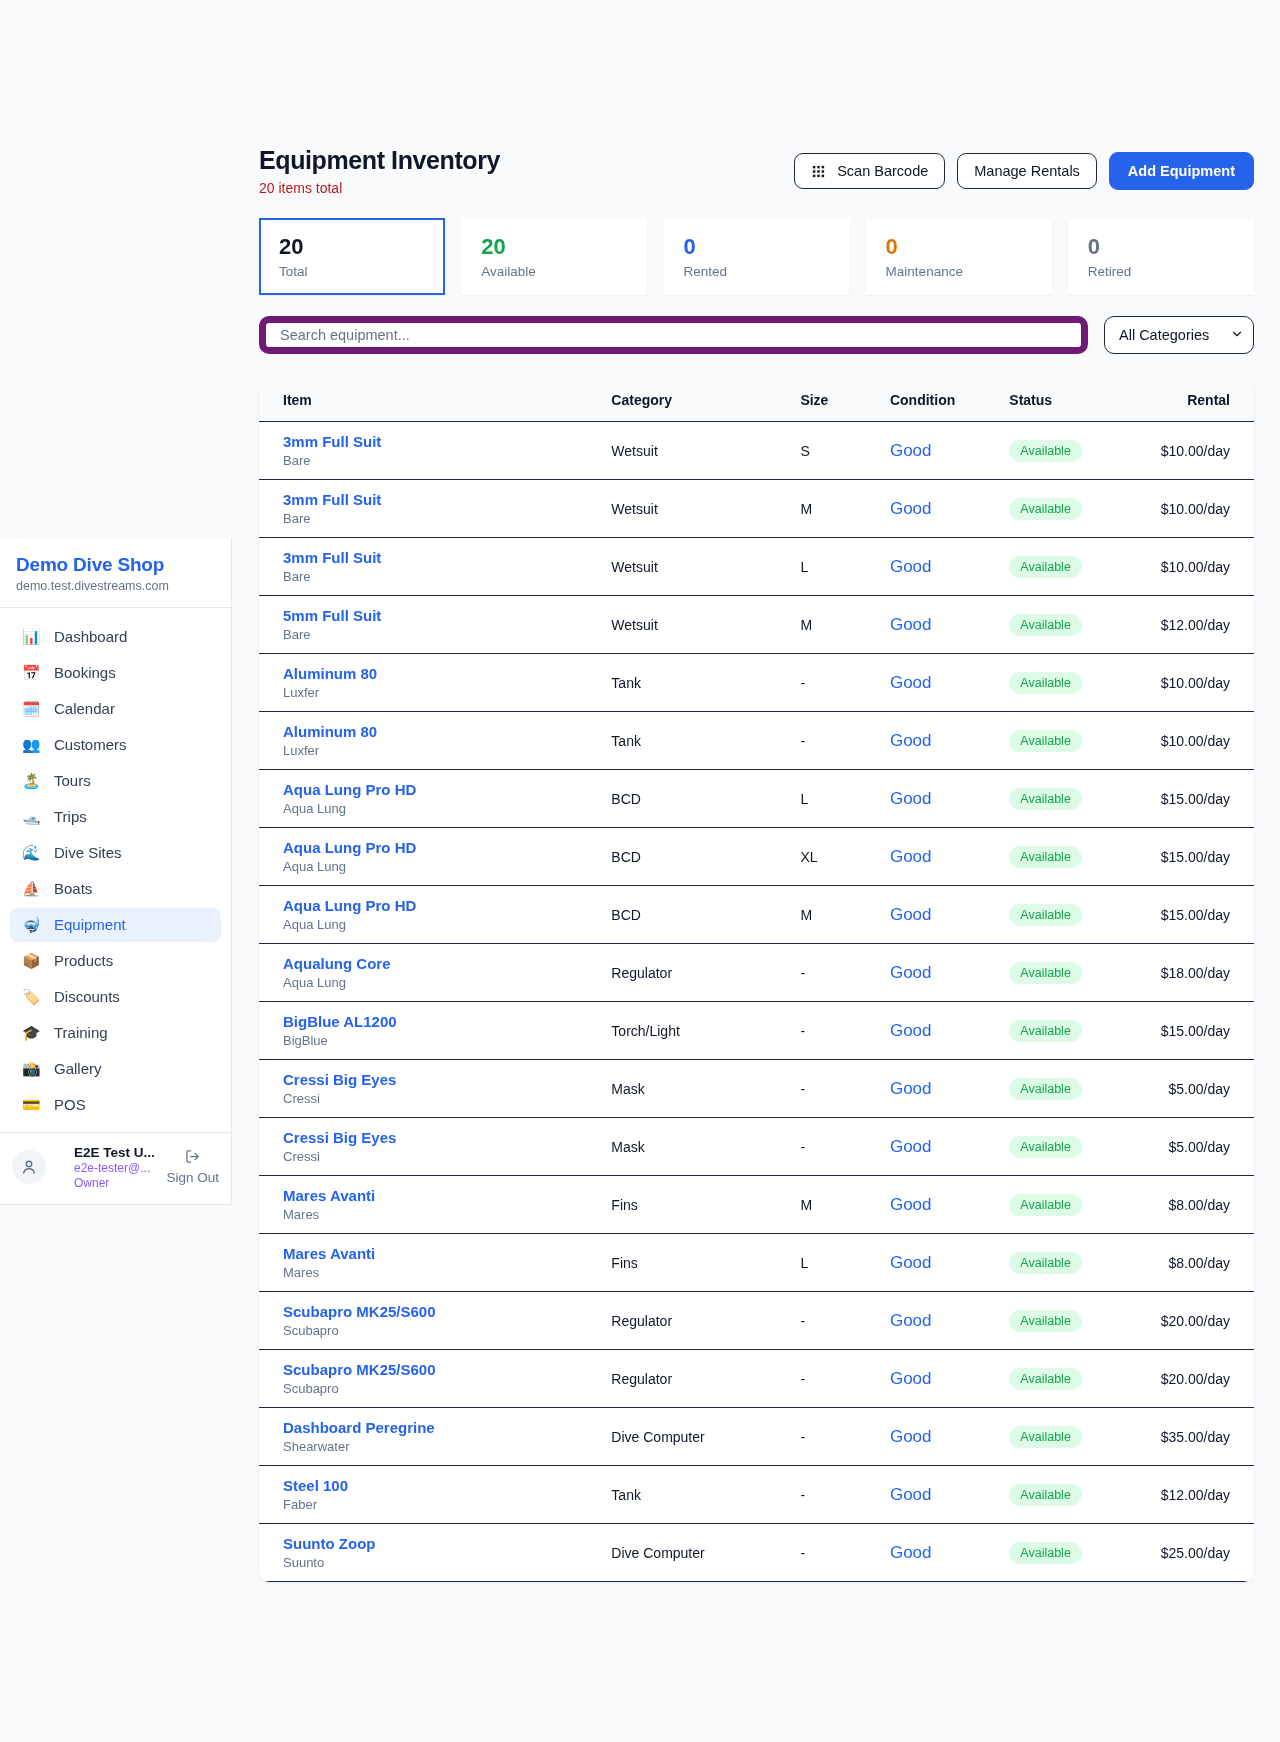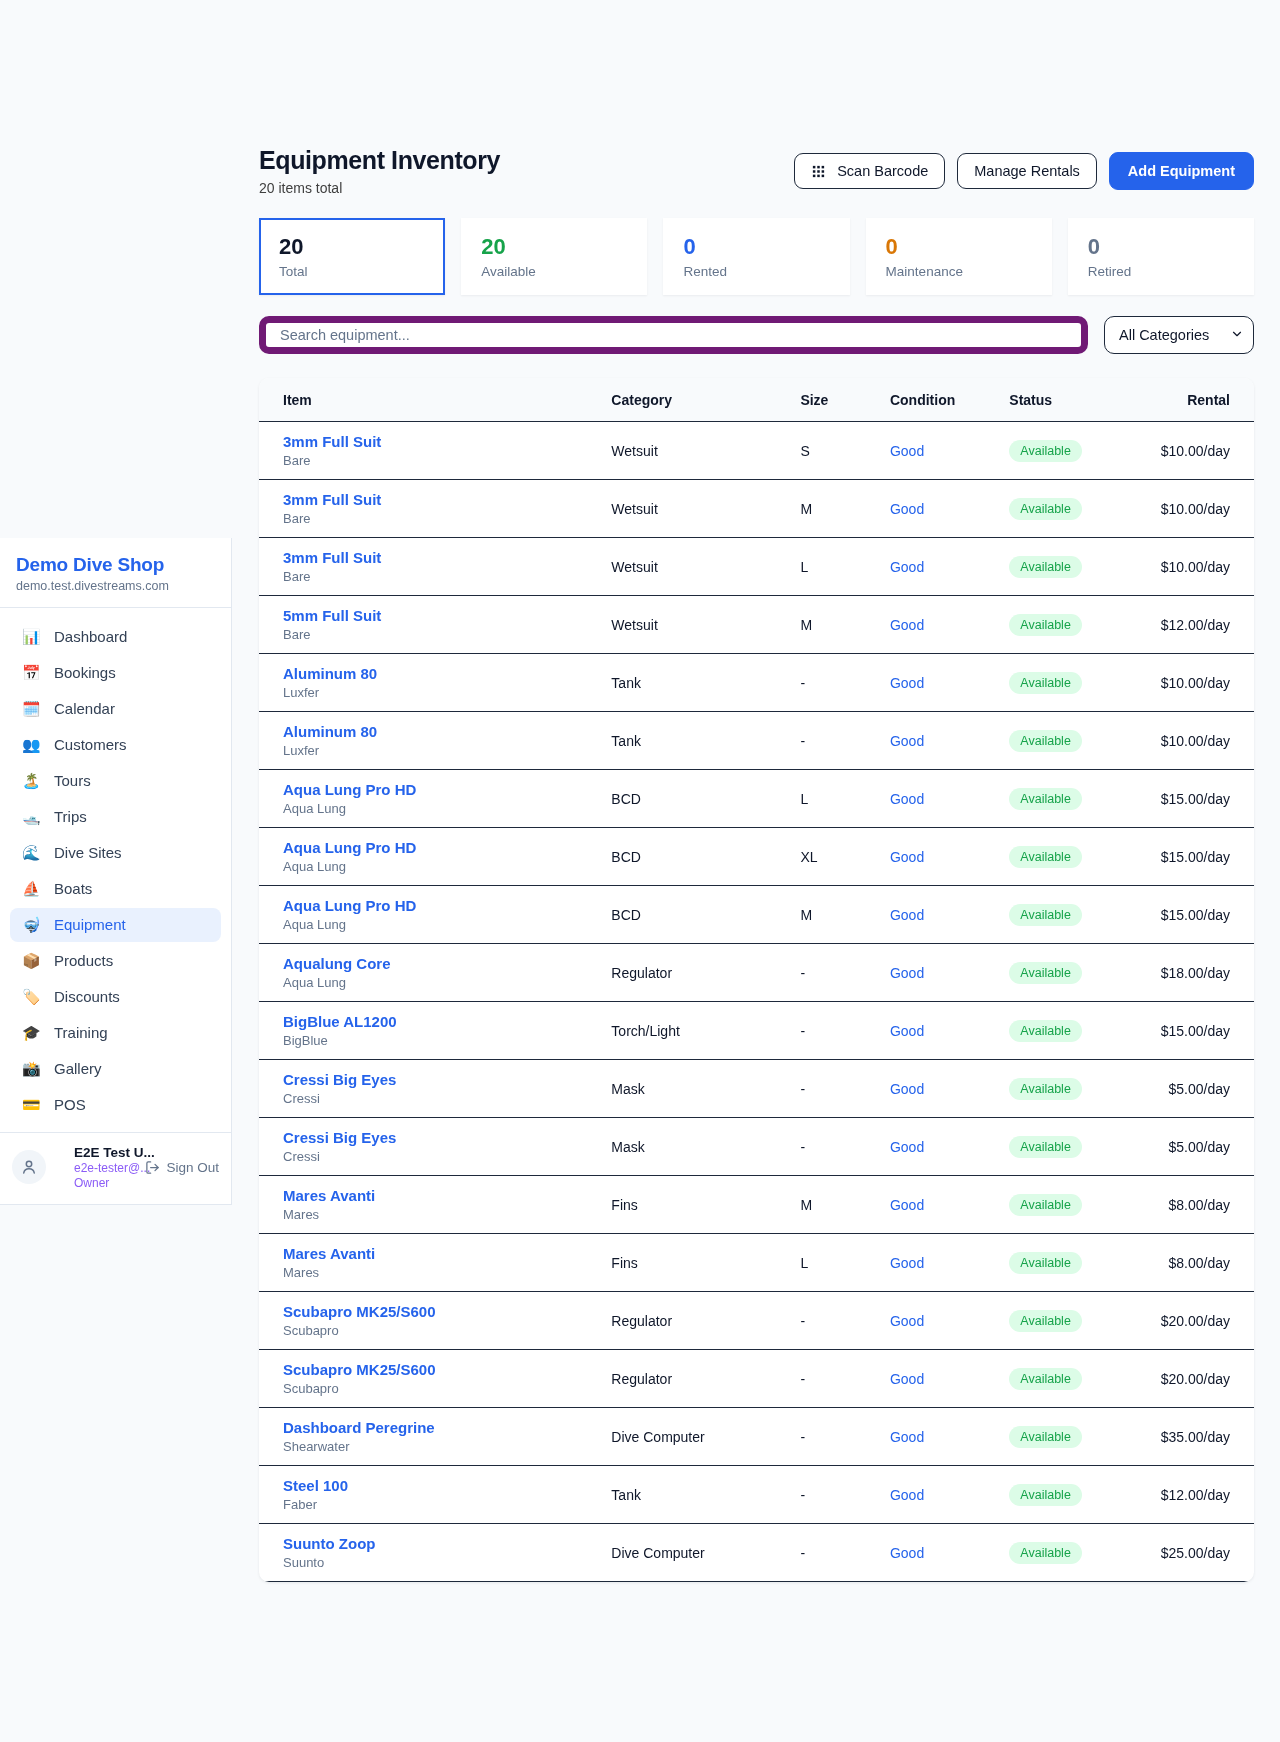--- a/index.html
+++ b/index.html
@@ -14,27 +14,27 @@
   .brand-domain { color:#64748b; font-size:12.5px; margin-top:3px; }
   .nav { padding:10px 0 8px; }
   .nav-item { display:flex; align-items:center; gap:12px; margin:2px 10px; padding:8px 12px; border-radius:8px; color:#334155; font-size:15px; font-weight:500; cursor:pointer; }
   .nav-item .nav-icon { width:20px; font-size:15px; text-align:center; flex:0 0 20px; }
   .nav-item.active { background:#e9f1fe; color:#2563eb; }
   .user-footer { border-top:1px solid #e2e8f0; padding:12px 12px 14px; display:flex; align-items:center; gap:28px; }
   .avatar { width:34px; height:34px; border-radius:50%; background:#f1f5f9; display:flex; align-items:center; justify-content:center; color:#64748b; flex:0 0 34px; }
   .user-info { min-width:0; flex:1; }
   .user-name { font-size:13.5px; font-weight:700; color:#0f172a; white-space:nowrap; }
   .user-email,.user-role { font-size:12px; color:#8b5cf6; margin-top:1px; white-space:nowrap; }
-  .signout { display:flex; align-items:center; gap:6px; background:none; border:none; color:#64748b; font-size:13.5px; font-family:inherit; cursor:pointer; padding:0; white-space:nowrap; }
+  .signout { display:flex; align-items:center; gap:6px; background:none; border:none; color:#64748b; font-size:13.5px; font-family:inherit; cursor:pointer; padding:0; white-space:nowrap;flex-direction:column; }
 
   
   .main { flex:1; padding:26px 26px 40px 27px; min-width:0; }
   .page-header { display:flex; align-items:center; justify-content:space-between; }
   .page-title { font-size:25px; font-weight:700; color:#0f172a; letter-spacing:-0.4px; }
-  .page-subtitle { font-size:14px; color:#404040; margin-top:5px; }
+  .page-subtitle { font-size:14px; color:#b91c1c; margin-top:5px; }
   .header-actions { display:flex; gap:12px; align-items:center; }
   .btn { display:flex; align-items:center; gap:11px; font-family:inherit; font-size:14.5px; font-weight:500; padding:9px 16px; border-radius:9px; background:#fff; border:1px solid #1e293b; color:#0f172a; cursor:pointer; }
   .btn-primary { background:#2563eb; border:1px solid #2563eb; color:#fff; font-weight:600; padding:10px 18px; }
 
   
   .stats { display:flex; gap:16px; margin-top:22px; }
   .stat-card { flex:1; background:#fff; border:1px solid #fff; border-radius:0; padding:15px 19px; box-shadow:0 1px 2px rgba(15,23,42,.06); }
   .stat-card.selected { border:2px solid #2563eb; padding:14px 18px; }
   .stat-value { font-size:22px; font-weight:700; }
   .stat-label { font-size:13.5px; color:#64748b; margin-top:4px; }
@@ -49,21 +49,21 @@
 
   
   .table-card { margin-top:24px; background:#fff; border-radius:10px; box-shadow:0 1px 3px rgba(15,23,42,.08); overflow:hidden; }
   table { width:100%; border-collapse:collapse; }
   thead th { background:#f8fafc; text-align:left; font-size:14px; font-weight:700; color:#0f172a; padding:14px 24px 13px; border-bottom:1px solid #1e293b; }
   thead th.col-rental { text-align:right; }
   tbody td { padding:11px 24px; border-bottom:1px solid #1e293b; vertical-align:middle; }
   .item-name { color:#2563eb; font-size:15px; font-weight:600; cursor:pointer; }
   .item-brand { color:#64748b; font-size:13px; margin-top:3px; }
   .cell-text { font-size:14px; color:#0f172a; }
-  .cond-link { color:#2563eb; font-size:14px; cursor:pointer; }
+  .cond-link { color:#2563eb; font-size:17px; cursor:pointer; }
   .badge { display:inline-block; background:#dcfce7; color:#16a34a; font-size:12.5px; font-weight:500; padding:4px 11px; border-radius:999px; }
   td.col-rental { text-align:right; font-size:14px; color:#0f172a; }
   svg { display:block; }
 </style>
 </head>
 <body>
 
 <div class="app">
 
   <aside class="sidebar">

